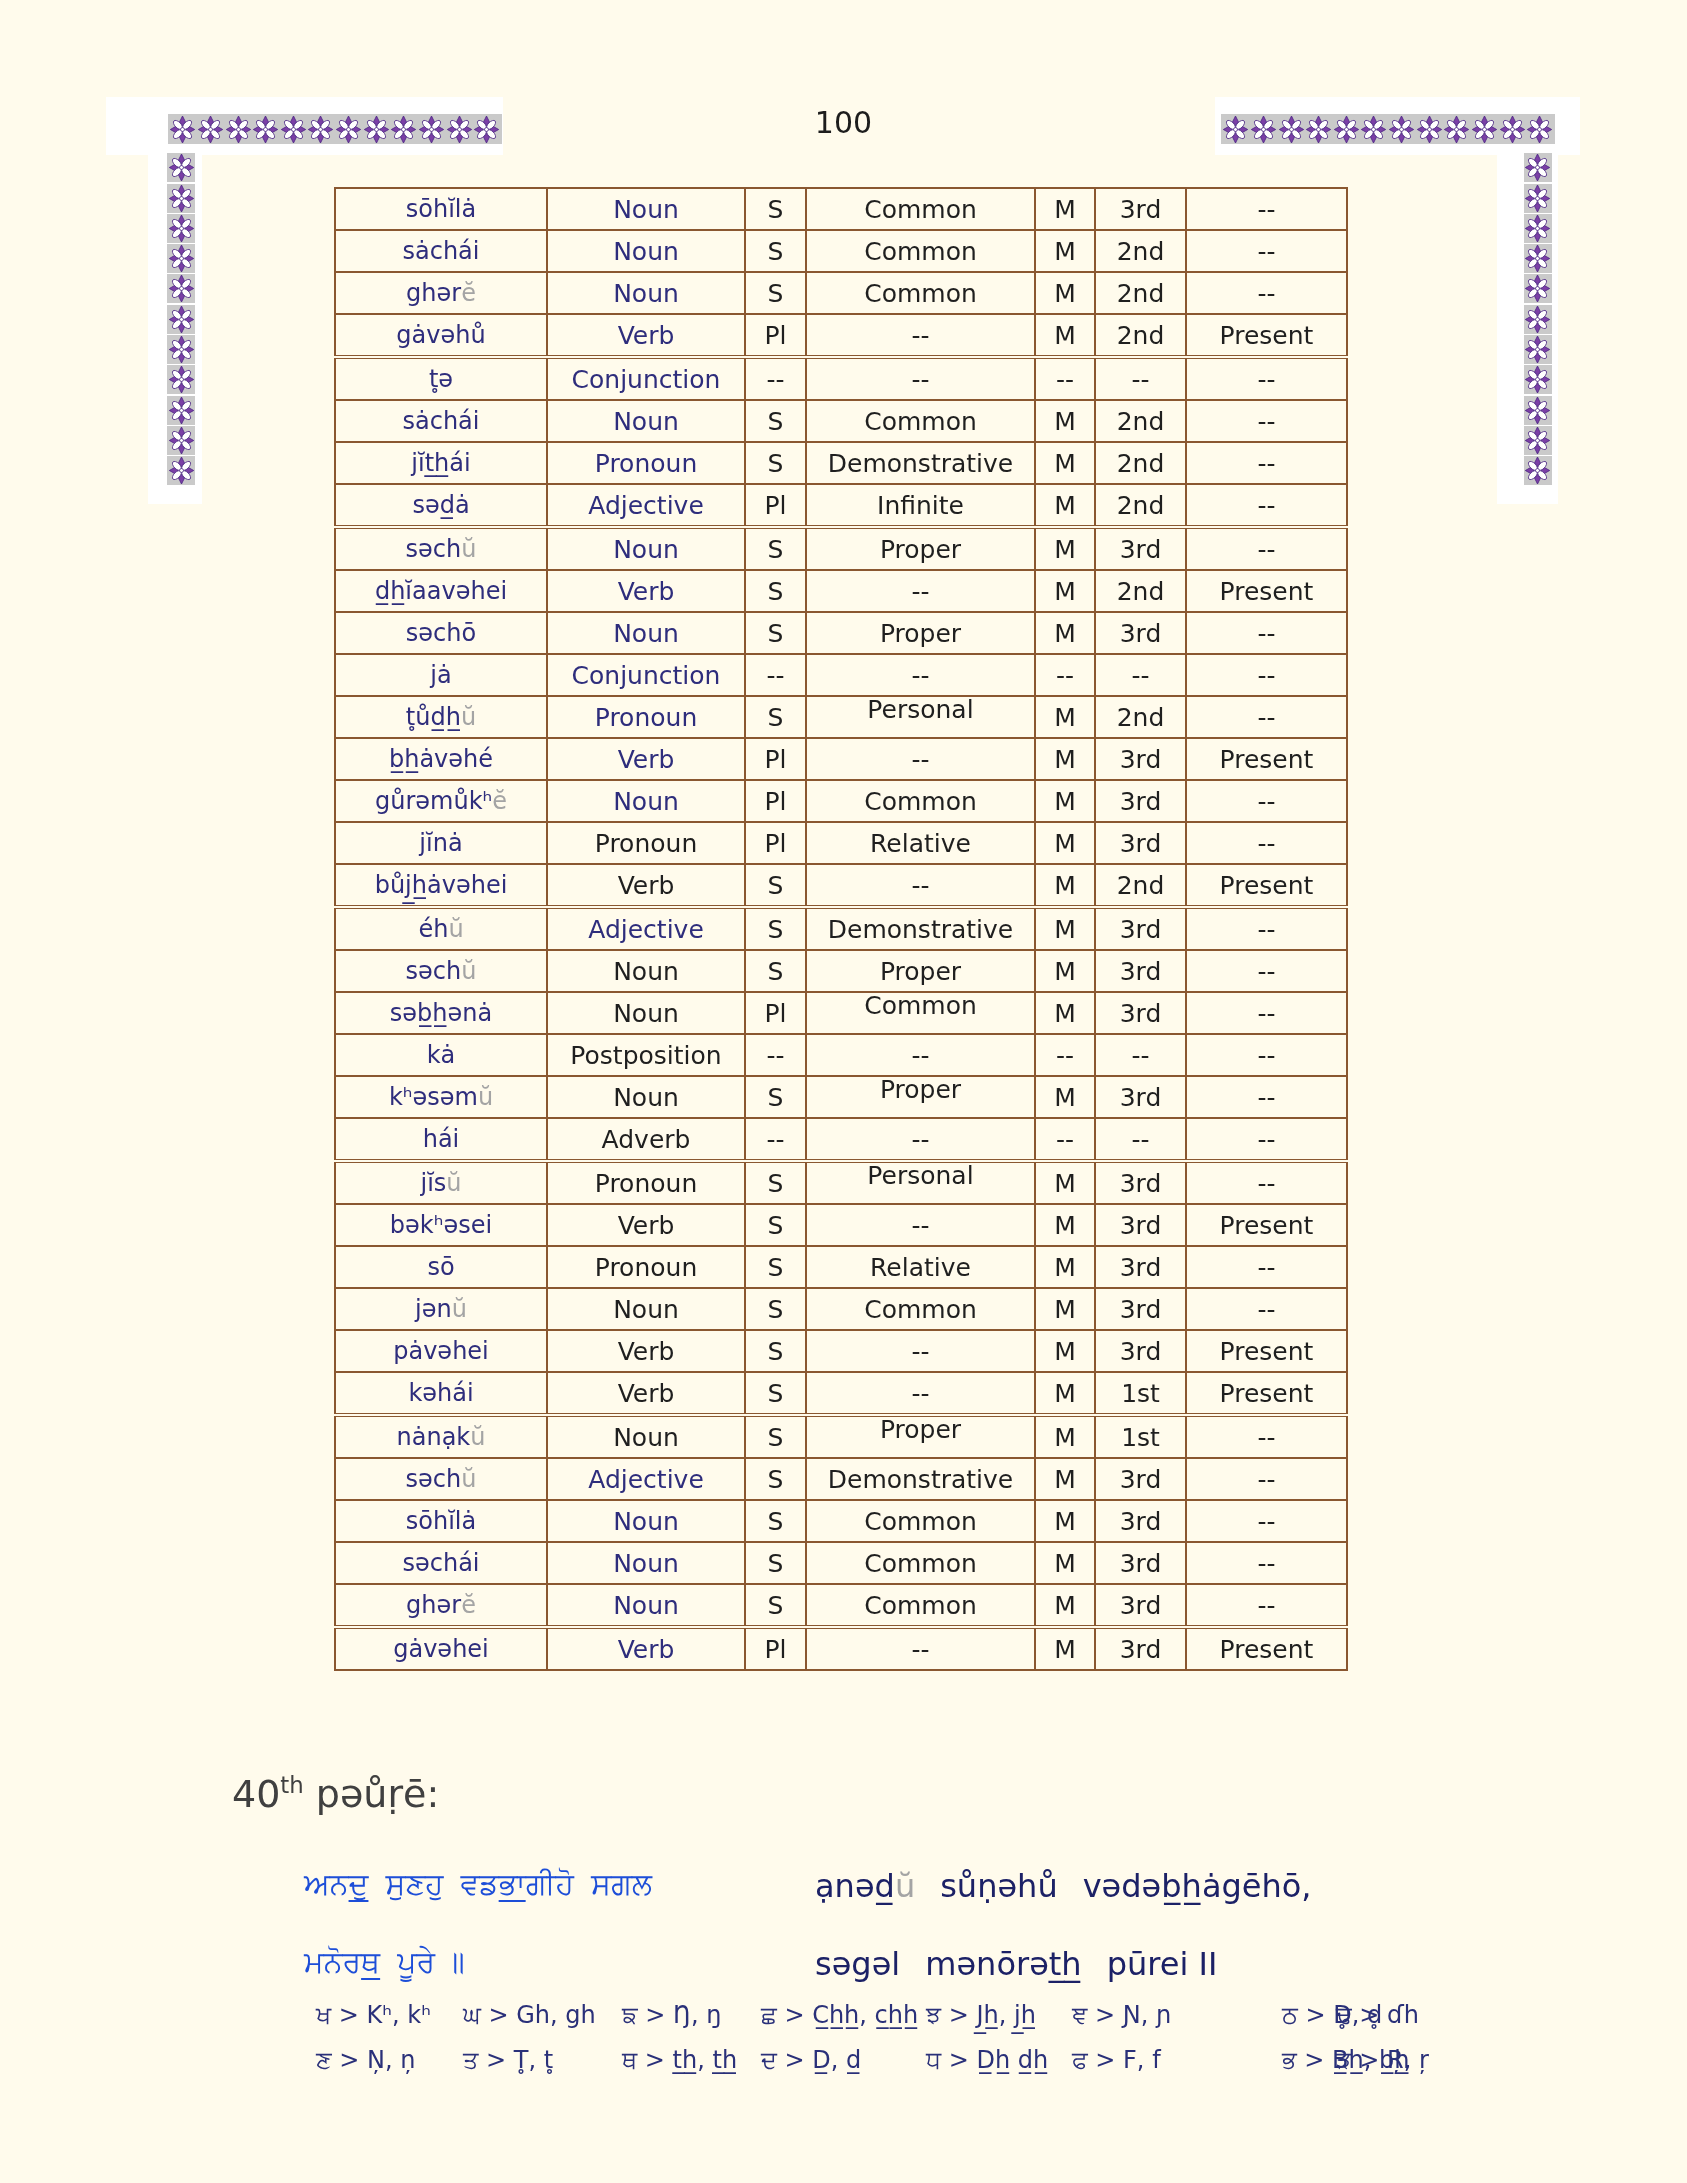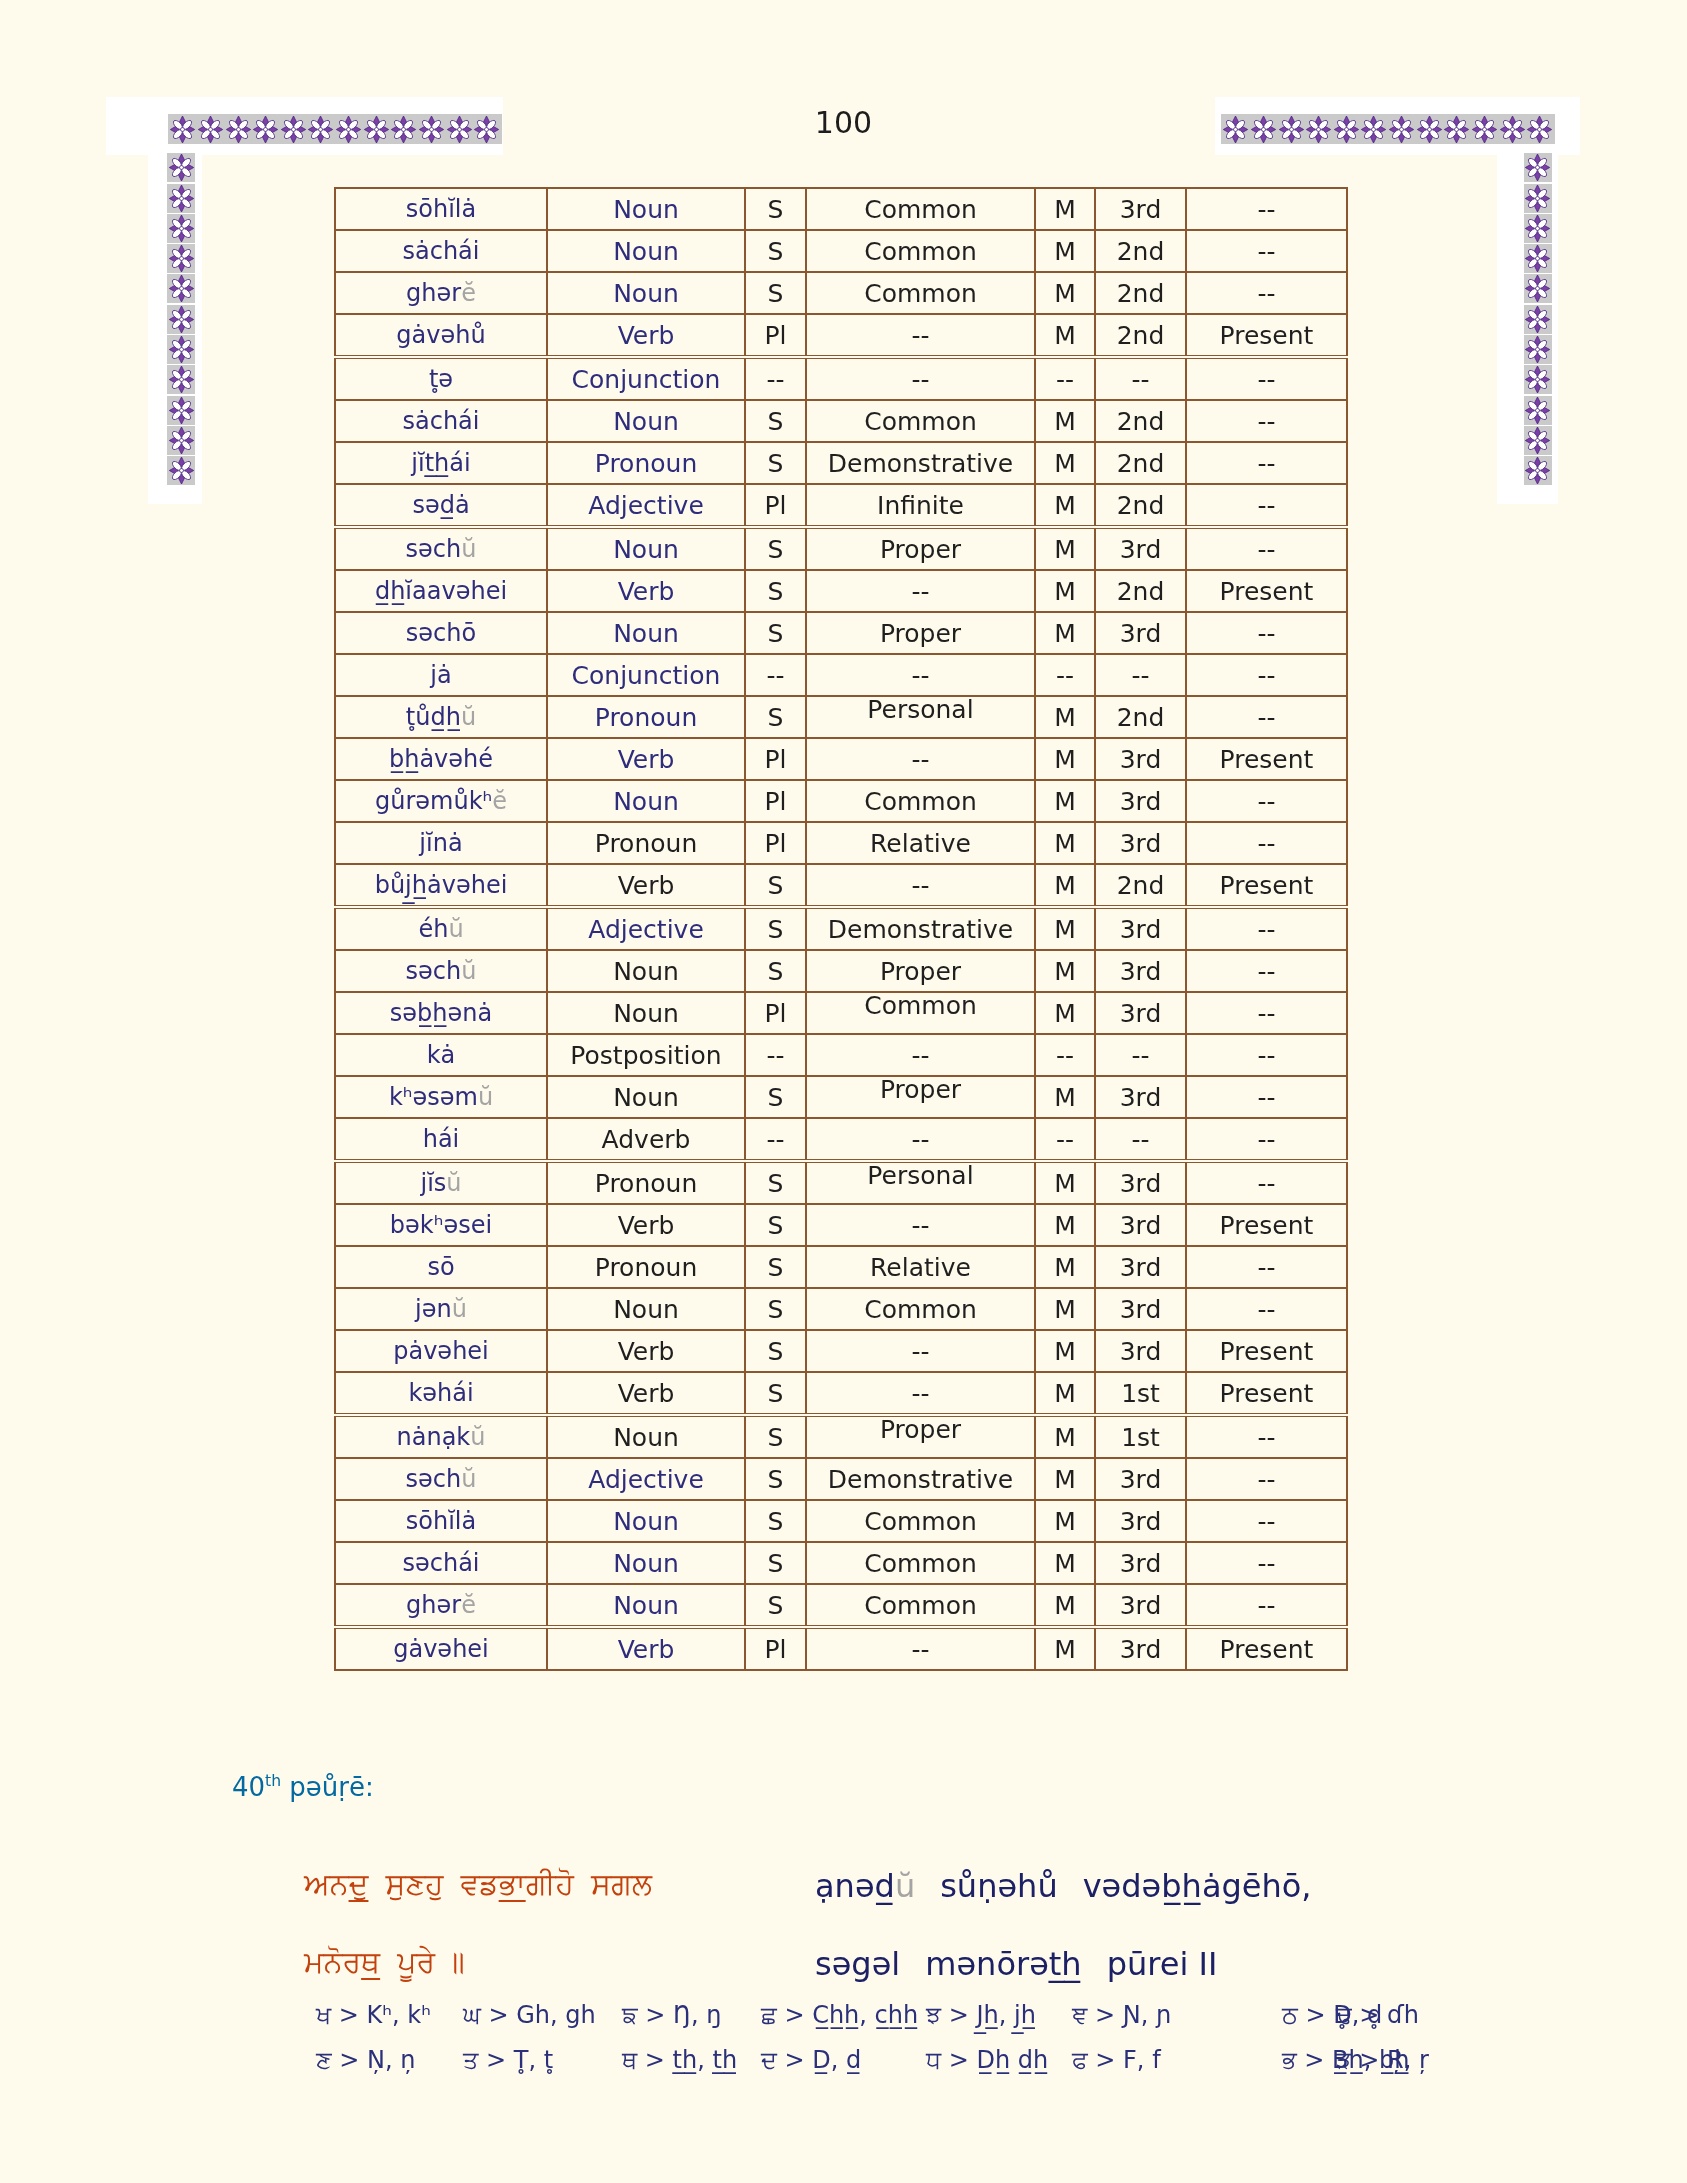--- a/index.html
+++ b/index.html
@@ -32,25 +32,25 @@
     border-collapse:collapse;table-layout:fixed;font-size:25px;
     border:2.6px solid #8A5730;}
   #analysis-table td{border:2px solid #8A5730;height:40px;padding:0;
     text-align:center;vertical-align:middle;overflow:hidden;white-space:nowrap;}
   #analysis-table tr.sep td{border-bottom:4.6px double #8A5730;}
   td.c-word{text-align:left;padding-left:25px;font-size:24px;color:#2E2D7C;}
   td.navy span{color:#2E2D7C;}
   td.raised span{position:relative;top:-7.3px;}
   .gray{color:#A4A4A4;}
   
-  #heading{position:absolute;left:232px;top:1772px;font-size:26px;color:#0369a1;}
+  #heading{position:absolute;left:232px;top:1772px;font-size:38px;color:#404040;}
   #heading sup{font-size:60%;}
   
   #gurmukhi{position:absolute;left:304px;top:1845px;width:503px;
-    font-size:30px;line-height:78px;color:#c2410c;}
+    font-size:30px;line-height:78px;color:#1d4ed8;}
   #translit{position:absolute;left:815px;top:1847px;width:595px;
     font-size:32px;line-height:78px;color:#1C2166;}
   .vline{white-space:nowrap;}
   .vword{display:inline-block;}
   #gurmukhi .vword{margin-right:17px;}
   #translit .vword{margin-right:25px;}
   .u{text-decoration:underline;text-decoration-thickness:2px;text-underline-offset:6px;}
   
   .legend-row{position:absolute;left:0;width:1558px;height:42px;
     font-size:24px;color:#2A3079;}

